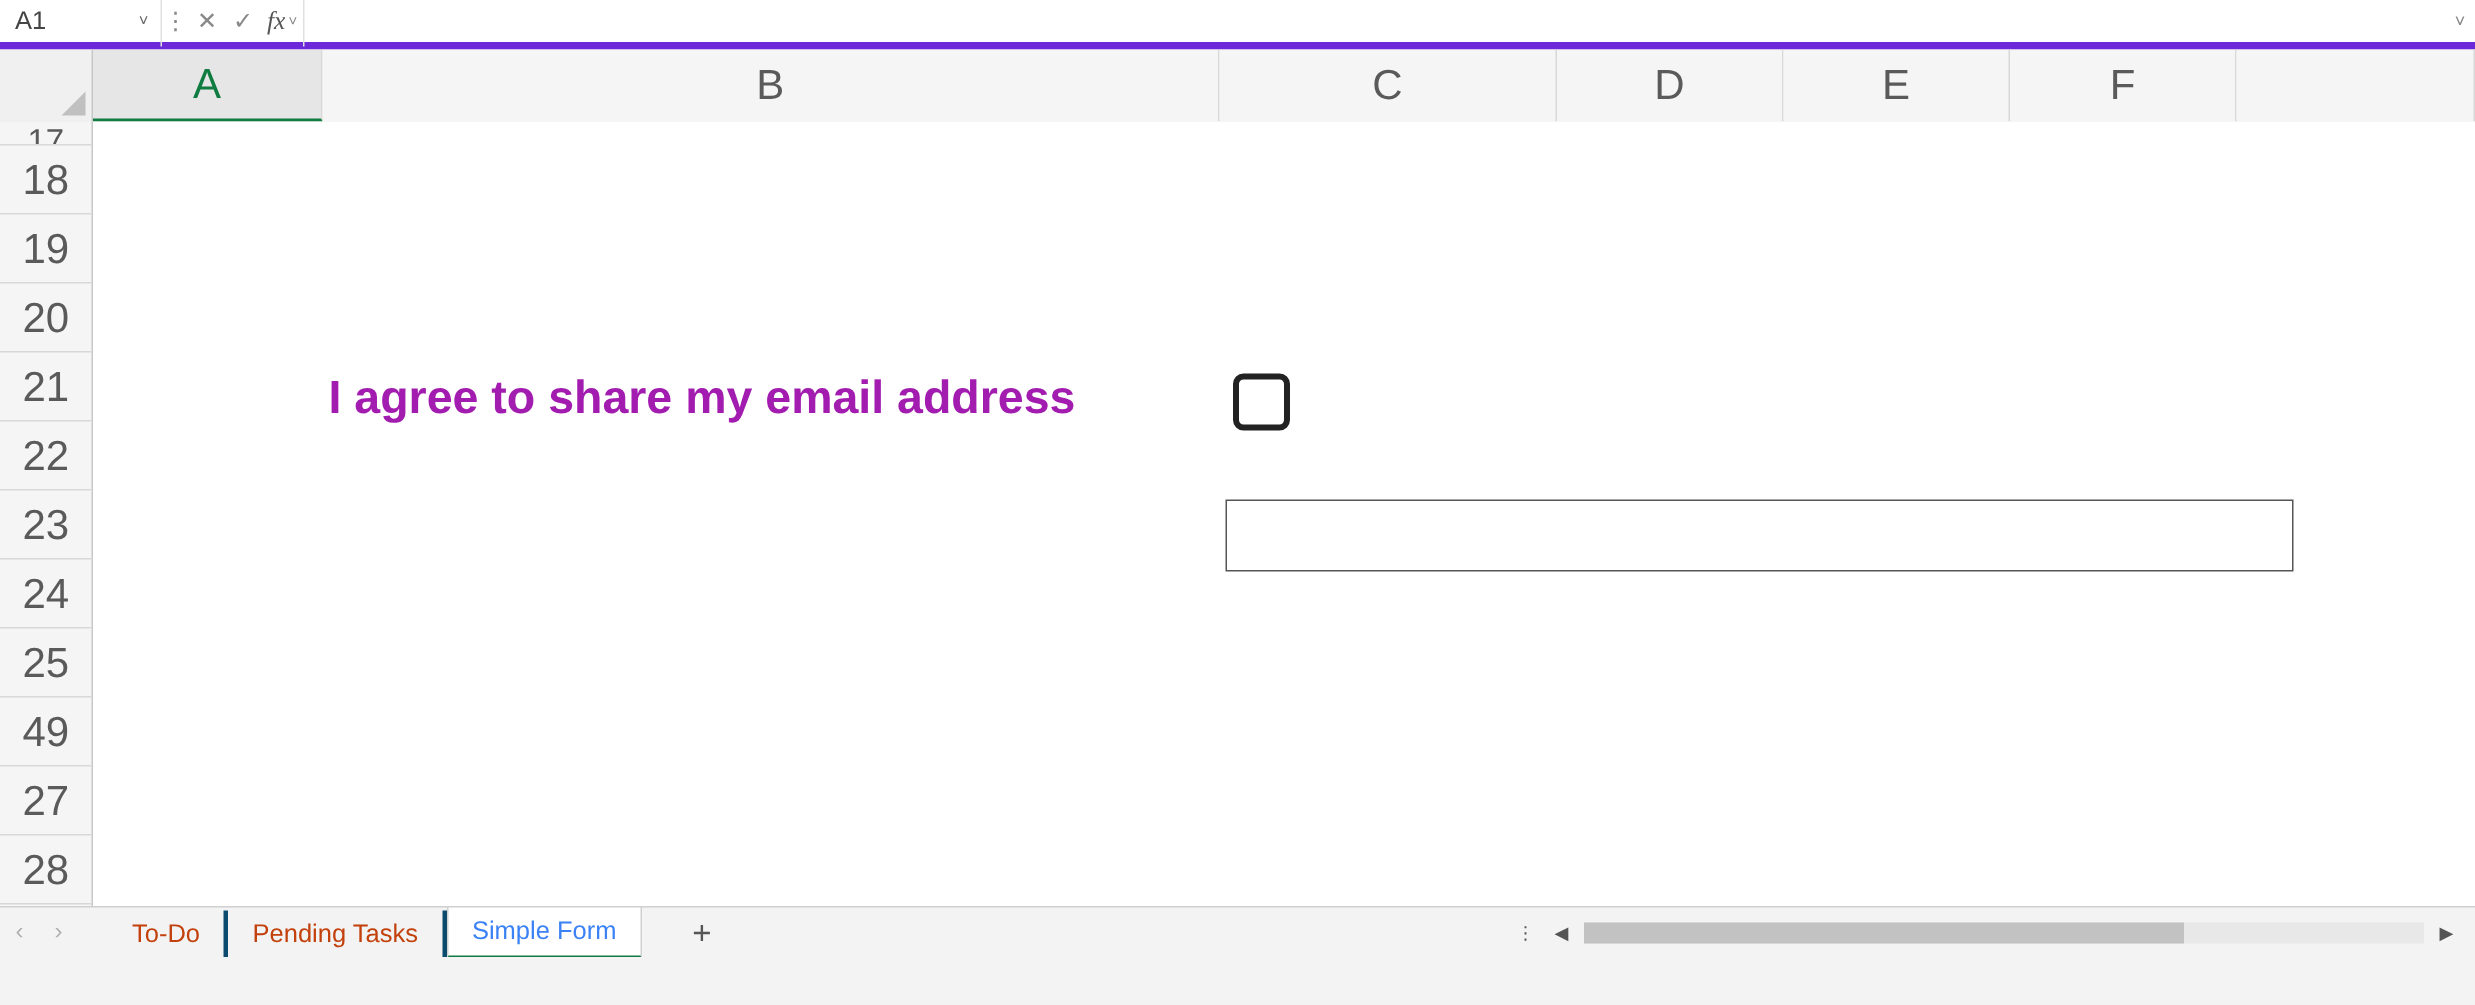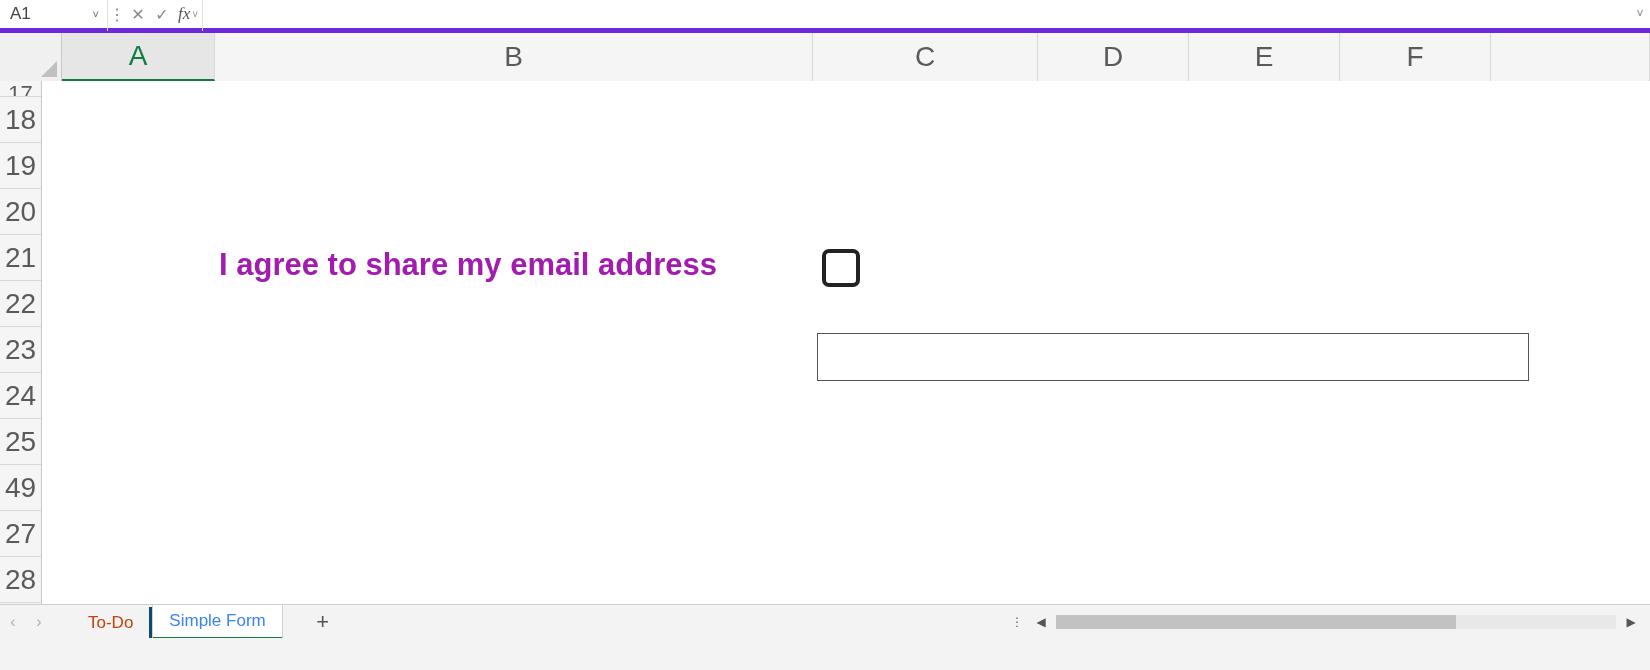--- a/index.html
+++ b/index.html
@@ -132,21 +132,21 @@
   .cC { width: 225px; }
   .cD { width: 151px; }
   .cE { width: 151px; }
   .cF { width: 151px; }
   .cRest { flex: 1; }
 
   
   .row-headers {
     position: absolute;
     top: 48px; left: 0;
-    width: 42px;
+    width: 62px;
     bottom: 0;
     background: #f5f5f5;
     border-right: 1px solid #c7c7c7;
   }
   .row-head {
     height: 46px;
     border-bottom: 1px solid #d8d8d8;
     display: flex;
     align-items: center;
     justify-content: center;
@@ -351,20 +351,21 @@
 <div class="sheet-bar">
   <div class="nav-btn">
     <span>‹</span>
   </div>
   <div class="nav-btn">
     <span>›</span>
   </div>
 
   <div class="tab-strip">
     <div class="sheet-tab">To-Do</div>
+    <div class="sheet-tab">Pending Tasks</div>
     <div class="sheet-tab active">Simple Form</div>
   </div>
 
   <div class="add-sheet">
     <span>+</span>
   </div>
 
   <div class="sheet-spacer"></div>
 
   <div class="hscroll-region">

